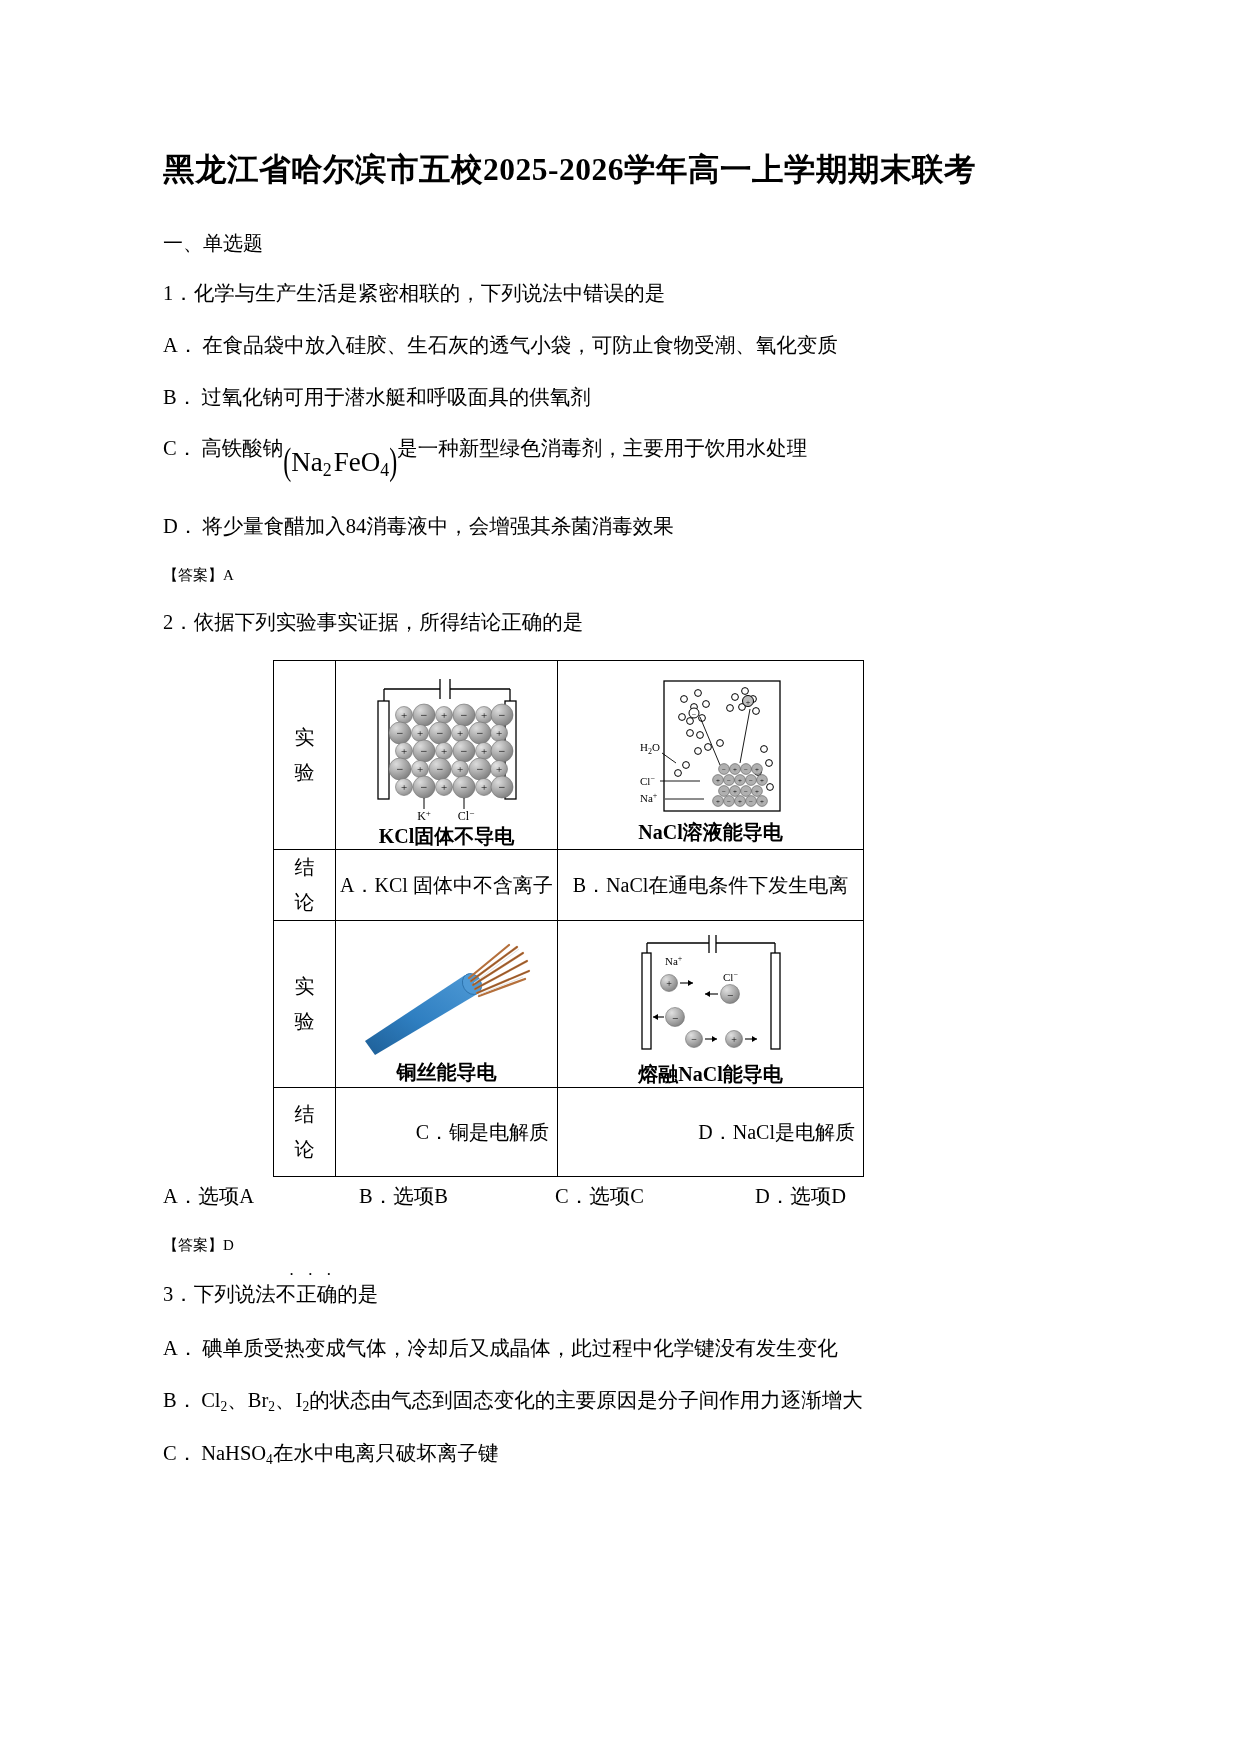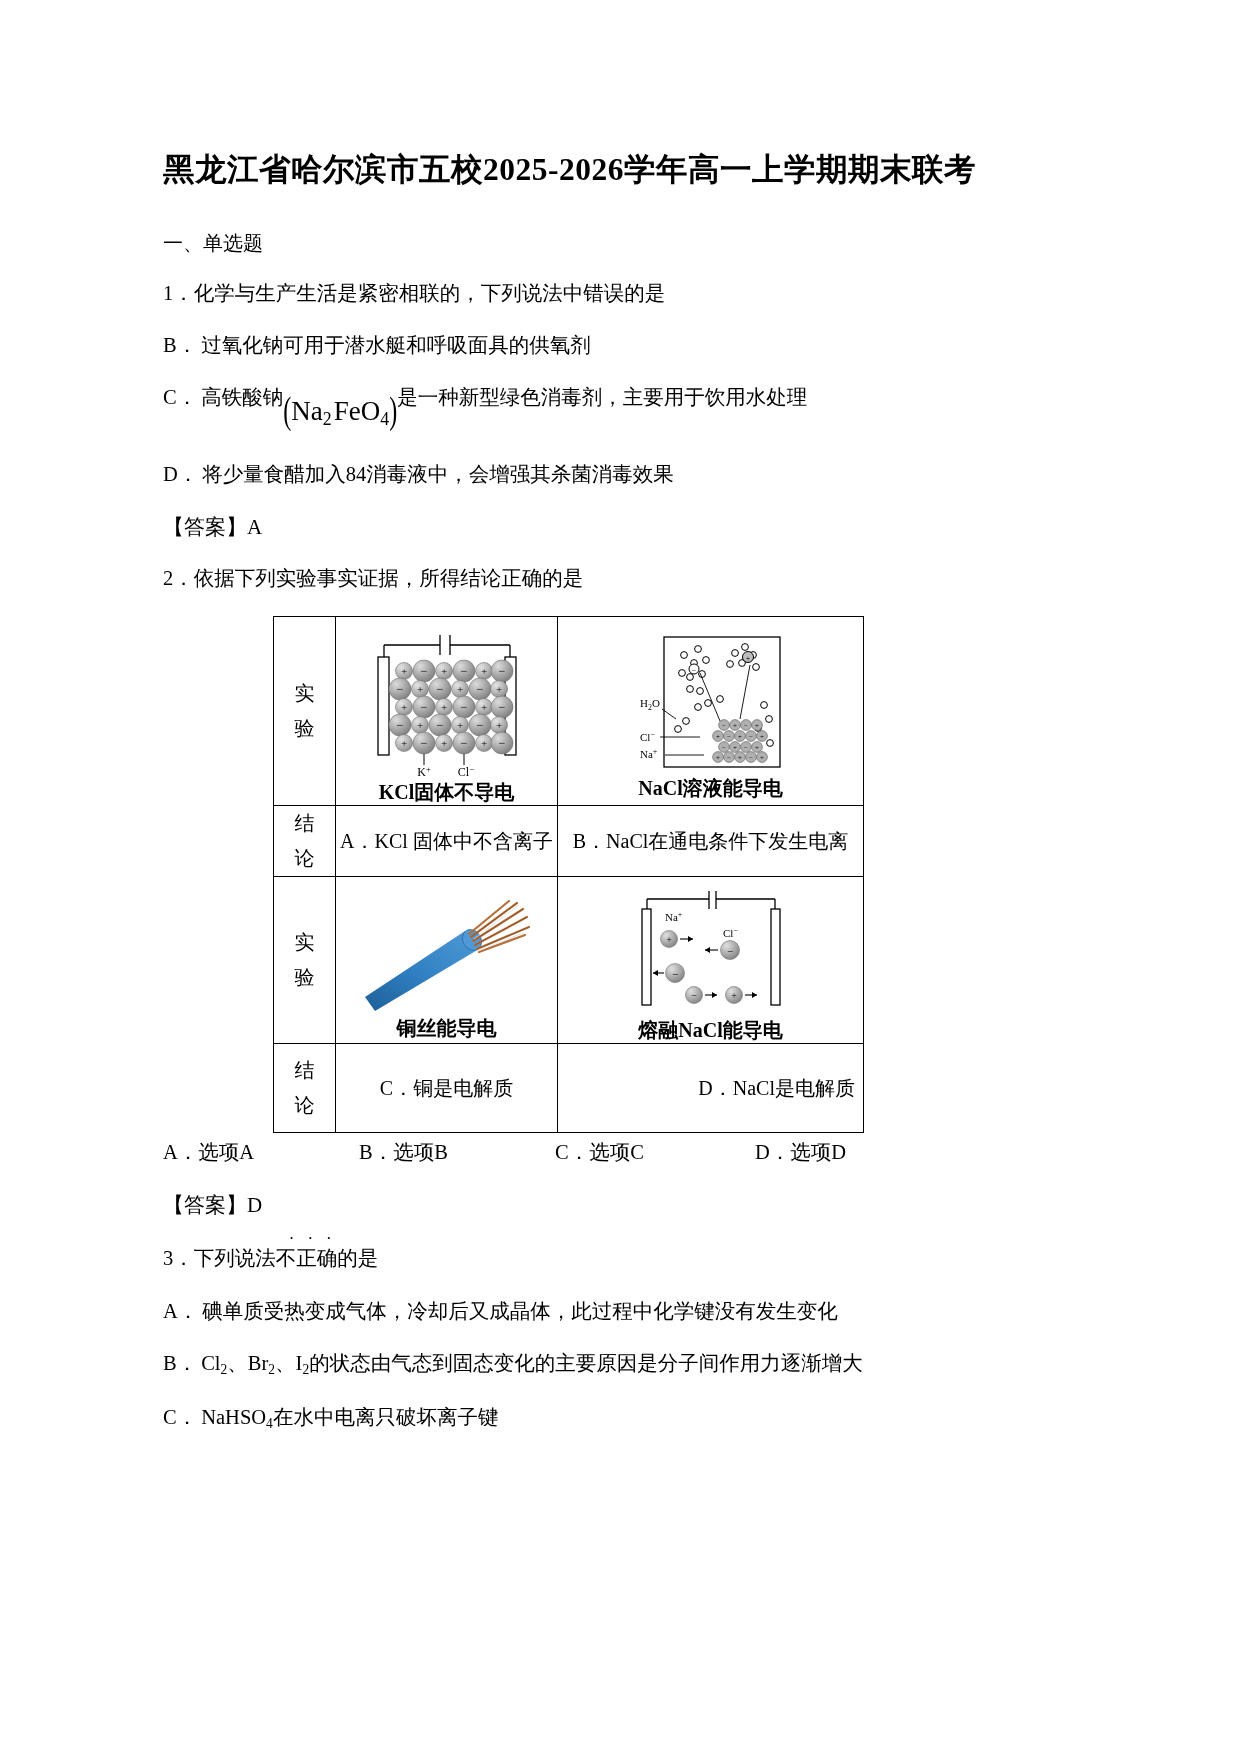--- a/index.html
+++ b/index.html
@@ -36,21 +36,21 @@
     white-space:nowrap;
   }
   .q-line.tight{margin-bottom:24px;}
   .opt-line{
     font-size:20.5px;
     line-height:1.25;
     margin:0 0 26px 0;
     white-space:nowrap;
   }
   .ans-line{
-    font-size:21px;
+    font-size:15px;
     line-height:1.25;
     margin:0 0 26px 0;
   }
   .lbl{display:inline-block;}
   .lbl-a{margin-right:4px;}
   sub{font-size:.66em;vertical-align:-0.28em;}
 
   
   .mathfrag{
     display:inline-block;
@@ -135,20 +135,23 @@
 <div class="page">
 
   <h1 class="doc-title">黑龙江省哈尔滨市五校2025-2026学年高一上学期期末联考</h1>
 
   <div class="sec-head">一、单选题</div>
 
   <div class="q-line">
     <span class="lbl">1．</span><span>化学与生产生活是紧密相联的，下列说法中错误的是</span>
   </div>
 
+  <div class="opt-line">
+    <span class="lbl lbl-a">A．</span><span>在食品袋中放入硅胶、生石灰的透气小袋，可防止食物受潮、氧化变质</span>
+  </div>
 
   <div class="opt-line">
     <span class="lbl lbl-a">B．</span><span>过氧化钠可用于潜水艇和呼吸面具的供氧剂</span>
   </div>
 
   <div class="opt-line" style="margin-bottom:40px;">
     <span class="lbl lbl-a">C．</span><span>高铁酸钠</span><span class="mathfrag"><span class="par">(</span>Na<sub>2</sub> FeO<sub>4</sub><span class="par">)</span></span><span>是一种新型绿色消毒剂，主要用于饮用水处理</span>
   </div>
 
   <div class="opt-line">
@@ -475,21 +478,21 @@
           </div>
           <div class="caption">熔融NaCl能导电</div>
         </td>
       </tr>
 
       <tr>
         <td class="rowlabel">
           <span>结</span>
           <span>论</span>
         </td>
-        <td class="concl" style="padding:28px 8px;">C．铜是电解质</td>
+        <td class="concl" style="padding:28px 8px;text-align:right;">C．铜是电解质</td>
         <td class="concl" style="padding:28px 8px;text-align:right;">D．NaCl是电解质</td>
       </tr>
     </tbody>
   </table>
 
   <div class="choice-row">
     <div class="c c1"><span>A．</span><span>选项A</span></div>
     <div class="c c2"><span>B．</span><span>选项B</span></div>
     <div class="c c3"><span>C．</span><span>选项C</span></div>
     <div class="c c4"><span>D．</span><span>选项D</span></div>

